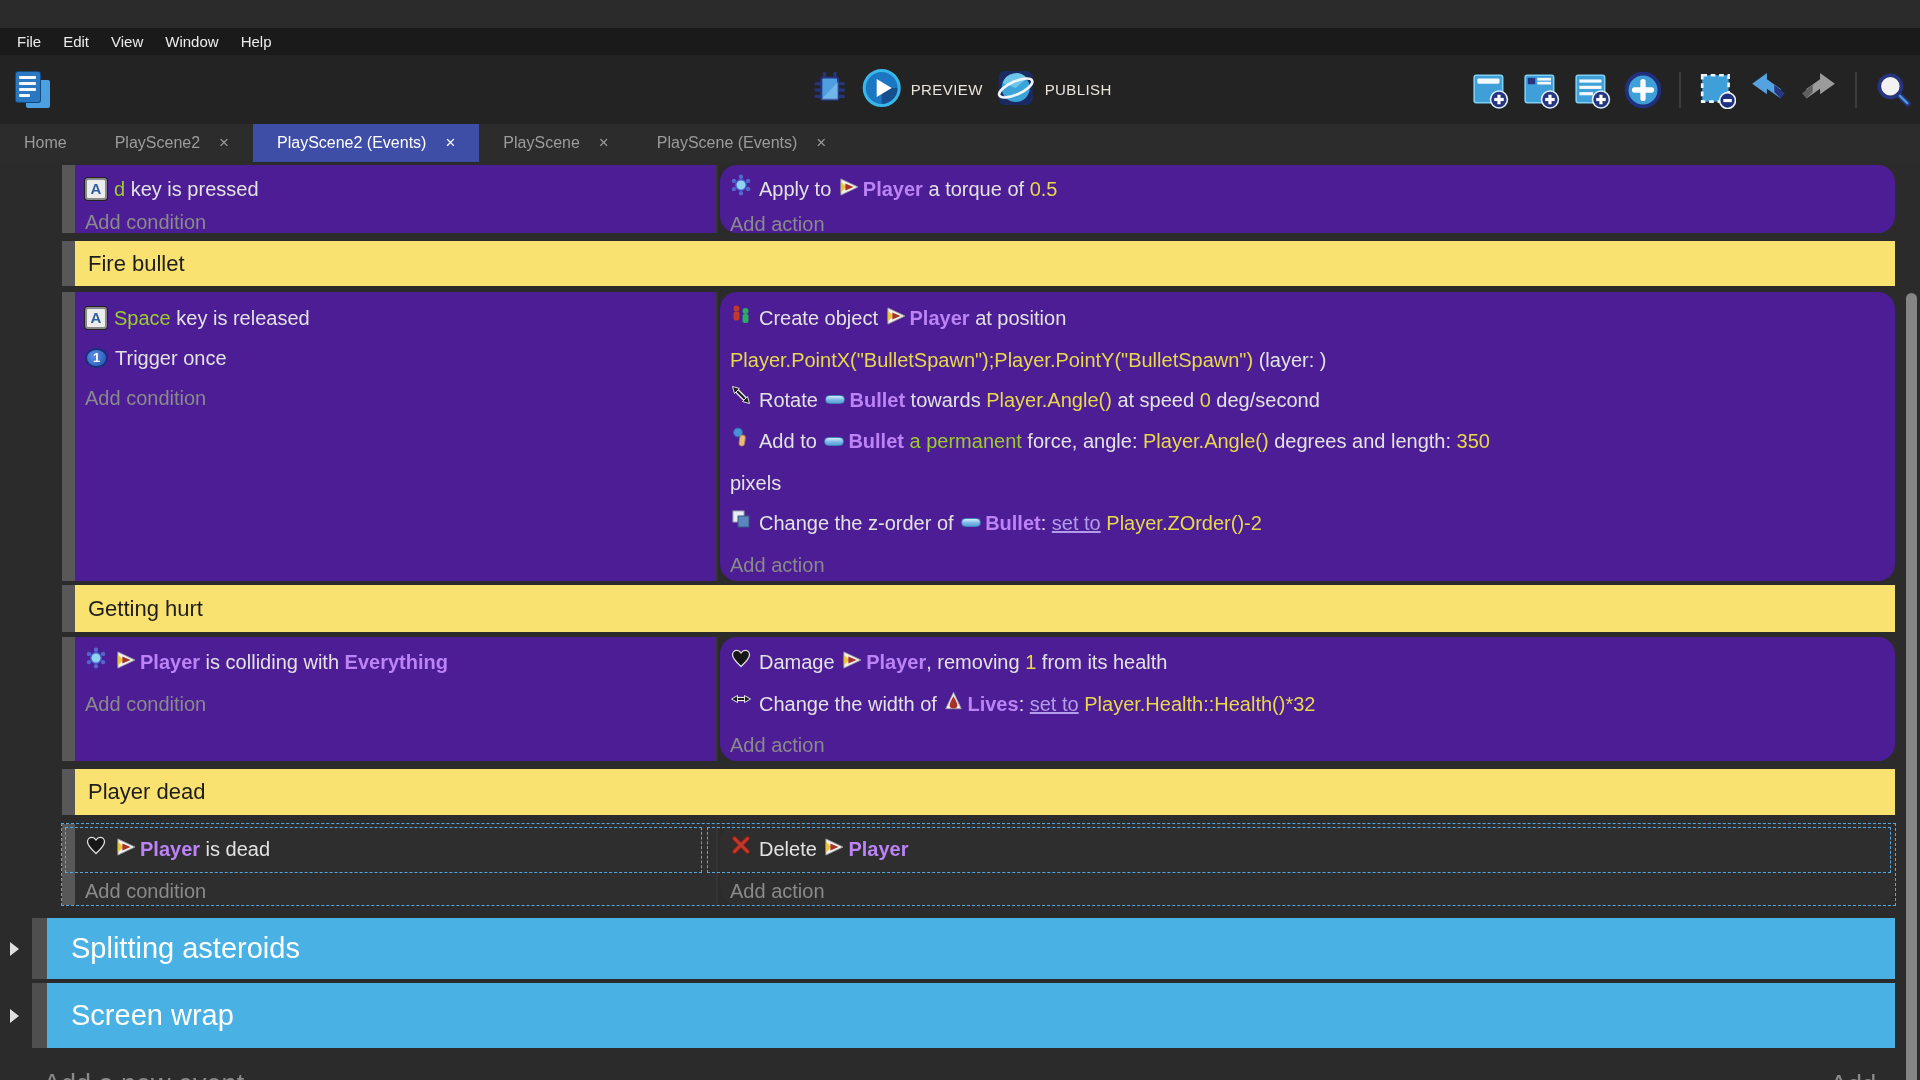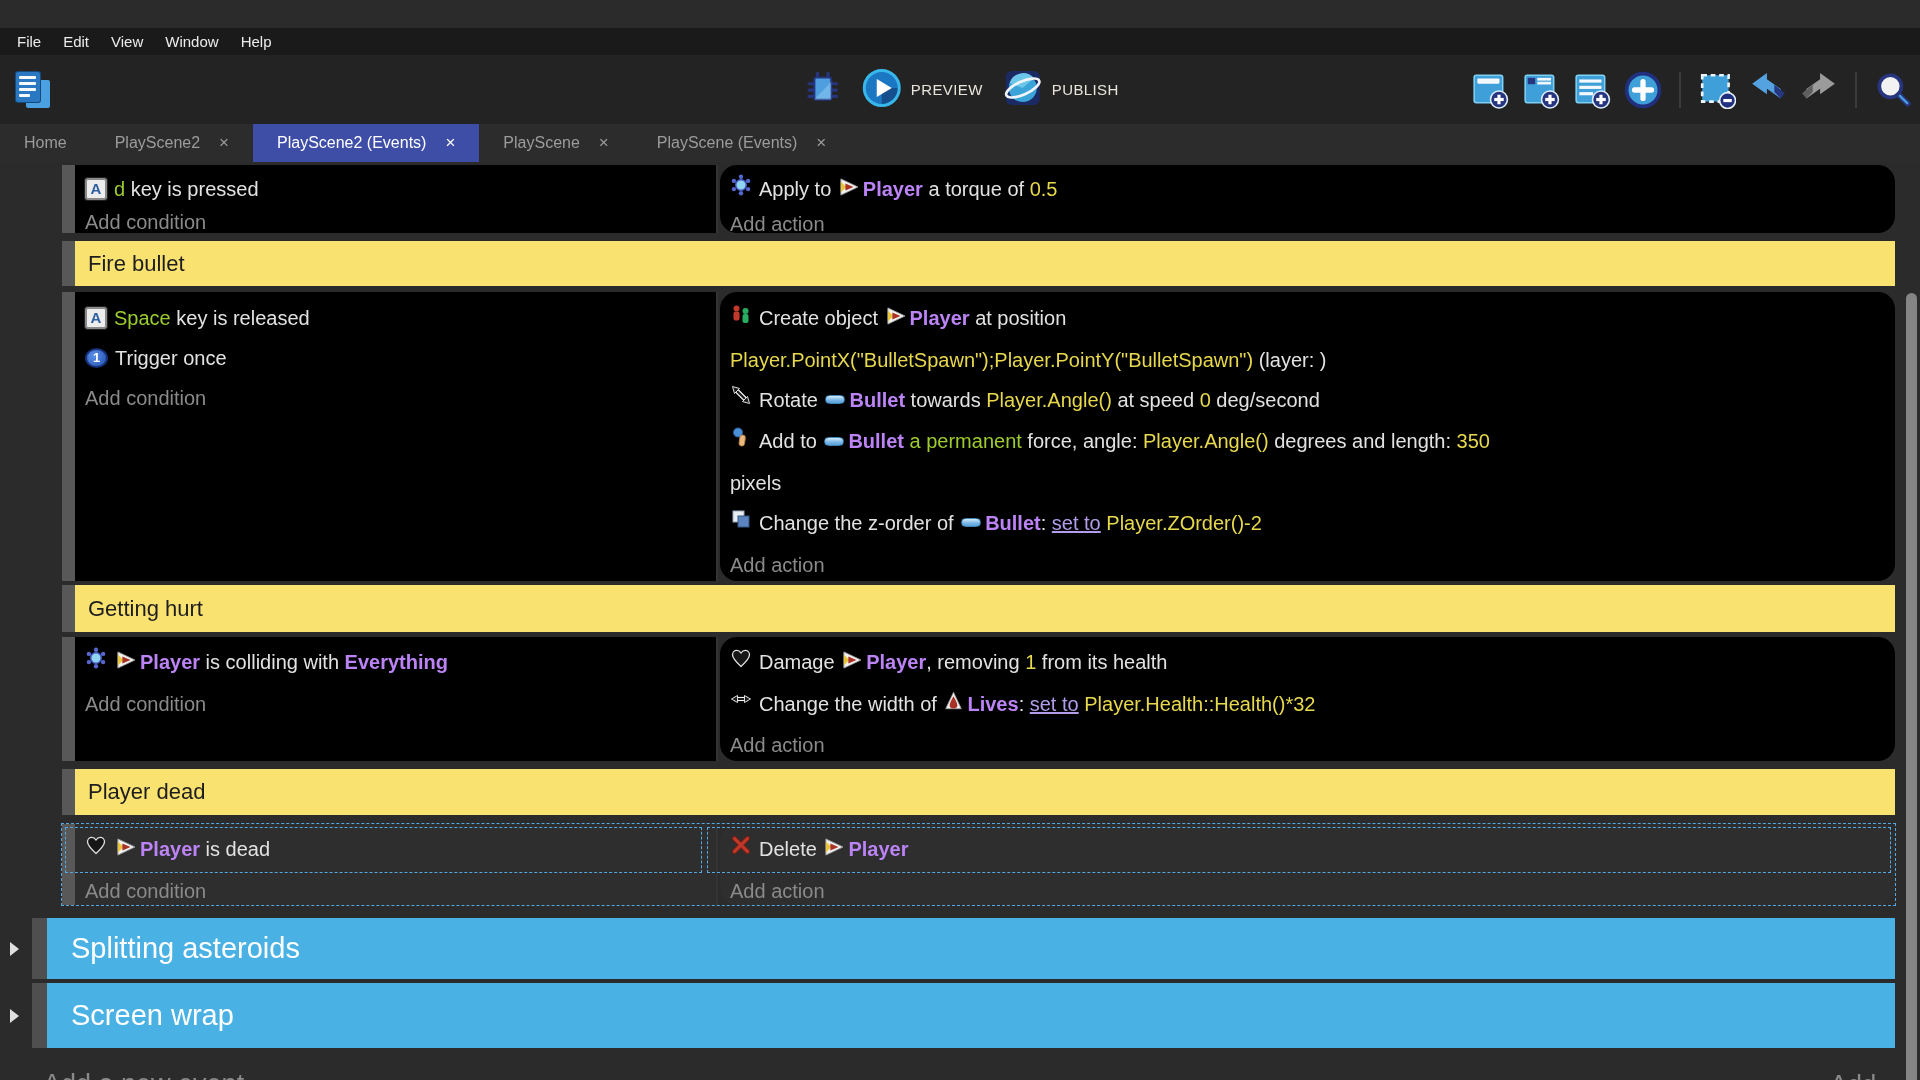--- a/index.html
+++ b/index.html
@@ -19,21 +19,21 @@
   .pg-back  { left:12px; top:10px; width:24px; height:28px; background:#4aa0e0; }
   .pg-front { left:2px;  top:2px;  width:24px; height:30px; background:#2a77c2;
               box-shadow:0 0 0 1px #16497c; }
   .pg-front i { position:absolute; left:3px; height:3px; background:#f4f8fb; border-radius:1px; }
   .pg-front i:nth-child(1){ top:4px;  width:17px;}
   .pg-front i:nth-child(2){ top:10px; width:17px;}
   .pg-front i:nth-child(3){ top:16px; width:17px;}
   .pg-front i:nth-child(4){ top:22px; width:11px;}
 
   .tcenter { position:absolute; left:50%; top:0; height:100%; transform:translateX(-49.6%);
-             display:flex; align-items:center; gap:20px; }
+             display:flex; align-items:center; gap:13px; }
   .tbtn { display:flex; align-items:center; gap:9px; color:#e9e4da; font-size:15px;
           letter-spacing:.4px; cursor:pointer; }
   .ticon { display:inline-block; }
 
   .tright { position:absolute; right:8px; top:0; height:100%; display:flex; align-items:center; gap:13px; }
   .tool { width:38px; height:38px; display:flex; align-items:center; justify-content:center; cursor:pointer; }
   .vsep { width:2px; height:36px; background:#3c3c3c; margin:0 4px; }
 
   
   .tabbar { position:absolute; top:96px; left:0; right:0; height:38px; background:#2c2c2c;
@@ -41,21 +41,21 @@
   .tab { display:flex; align-items:center; padding:0 24px; font-size:16px; color:#9c9c9c; cursor:pointer; }
   .tab .close { margin-left:19px; font-size:17px; color:inherit; cursor:pointer; }
   .tab.active { background:#3e4da6; color:#ffffff;justify-content:center; }
 
   
   .events { position:absolute; top:134px; left:0; right:0; bottom:0; background:#2b2b2b; }
 
   .event, .comment, .group { position:absolute; left:62px; width:1833px; }
   .grip { position:absolute; left:0; top:0; bottom:0; width:13px; background:#585858; }
 
-  .cond, .acts { position:absolute; top:0; bottom:0; background:#000000; }
+  .cond, .acts { position:absolute; top:0; bottom:0; background:#4c1d95; }
   .cond { left:13px; width:643px; border-right:2px solid #343434; }
   .acts { left:658px; right:0;border-radius:17px; }
   .cell-pad { padding-top:6px; }
   .ln { line-height:40px; font-size:20px; padding-left:10px; white-space:nowrap; color:#e2e2e2; cursor:pointer; }
   .ln-add { color:#8a8a8a; }
   .t-w  { color:#e2e2e2; }
   .t-g  { color:#9ccc2e; }
   .t-o  { color:#bb83f5; font-weight:bold; }
   .t-e  { color:#e7d84c; }
   .t-op { color:#b39dea;text-decoration:underline; }

